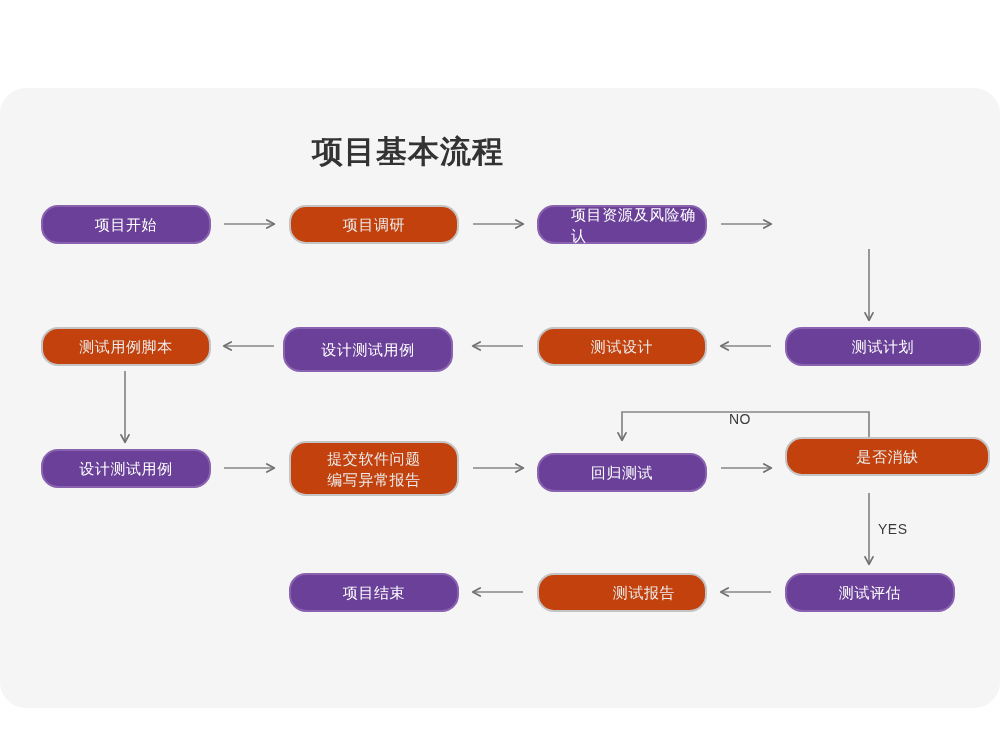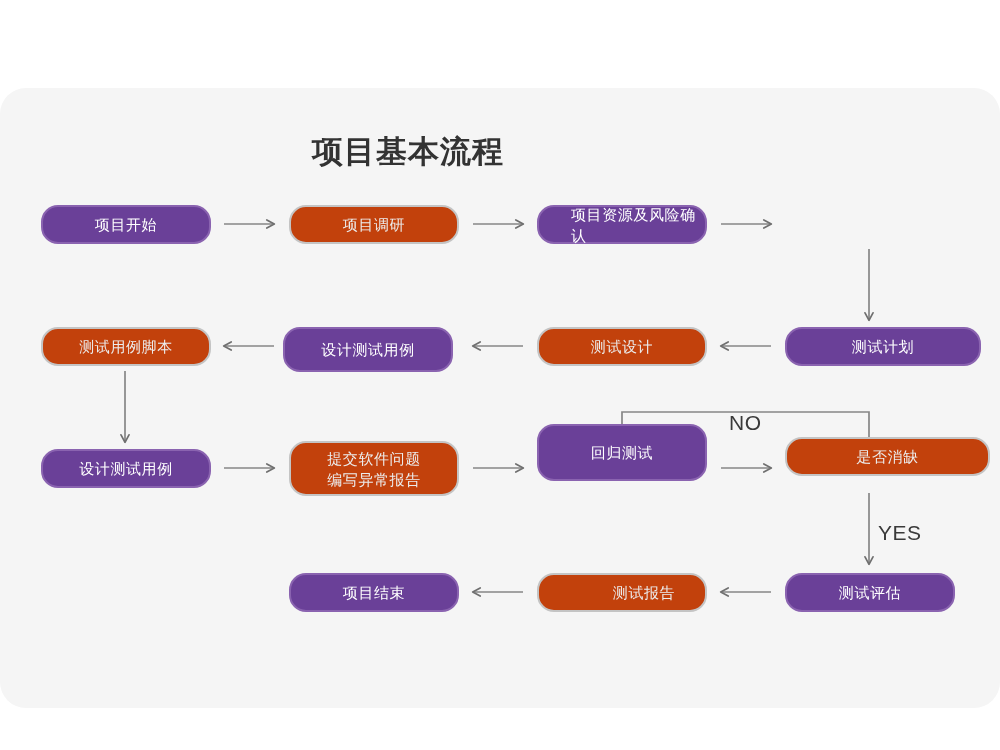--- a/index.html
+++ b/index.html
@@ -70,21 +70,21 @@
   }
 
   .conn {
     position: absolute;
     overflow: visible;
     pointer-events: none;
   }
 
   .edge-label {
     position: absolute;
-    font-size: 21px;
+    font-size: 14px;
     color: #3a3a3a;
     letter-spacing: 0.5px;
     white-space: nowrap;
   }
 </style>
 </head>
 <body>
 
 <div id="canvas">
 
@@ -142,21 +142,21 @@
 
   <div class="node gray" style="left:537px; top:327px; width:170px; height:39px;">测试设计</div>
 
   <div class="node purple" style="left:785px; top:327px; width:196px; height:39px;">测试计划</div>
 
   <div class="node purple" style="left:41px; top:449px; width:170px; height:39px;">设计测试用例</div>
 
   <div class="node gray" style="left:289px; top:441px; width:170px; height:55px;">提交软件问题
 编写异常报告</div>
 
-  <div class="node purple" style="left:537px; top:424px; width:170px; height:57px;">回归测试</div>
+  <div class="node purple" style="left:537px; top:453px; width:170px; height:39px;">回归测试</div>
 
   <div class="node gray" style="left:785px; top:437px; width:205px; height:39px;">是否消缺</div>
 
   <div class="node purple" style="left:289px; top:573px; width:170px; height:39px;">项目结束</div>
 
   <div class="node gray" style="left:537px; top:573px; width:170px; height:39px;padding-left:44px;">测试报告</div>
 
   <div class="node purple" style="left:785px; top:573px; width:170px; height:39px;">测试评估</div>
 
 </div>

